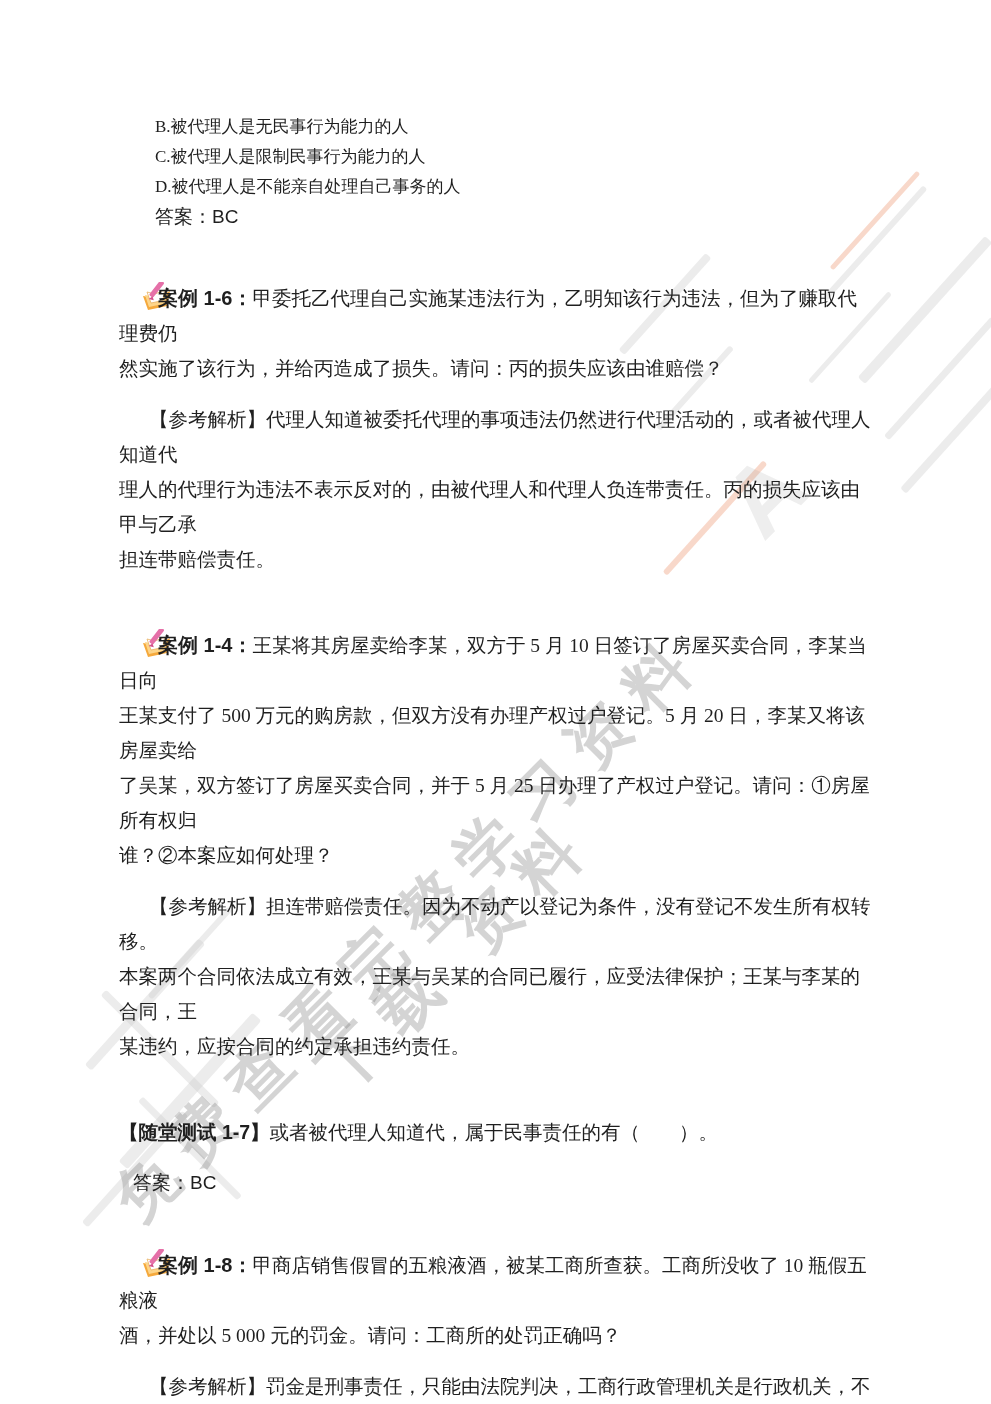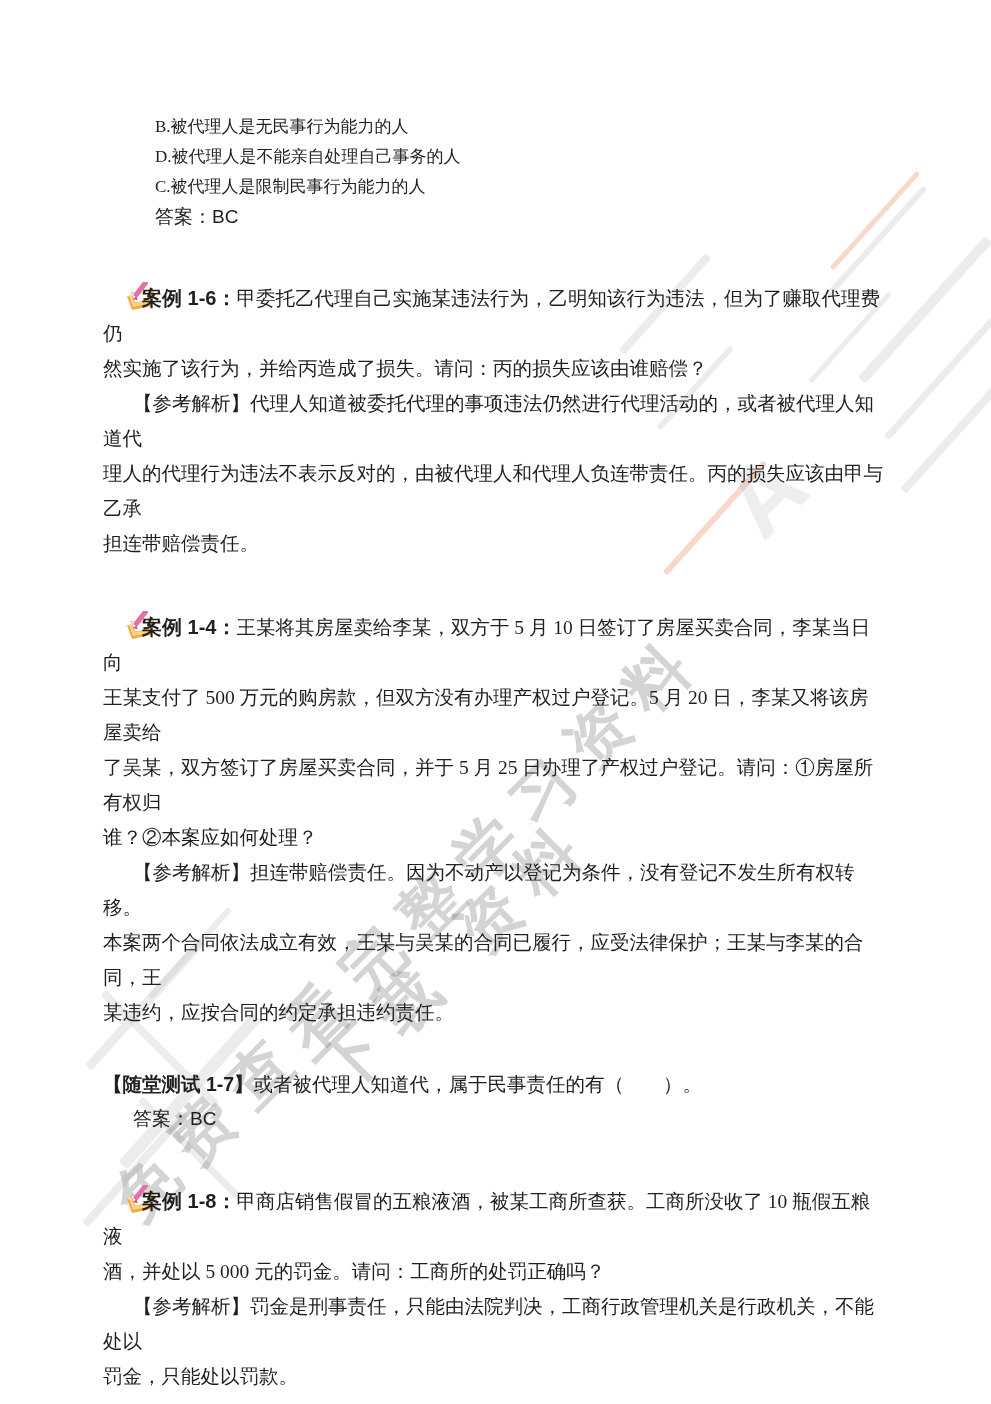--- a/index.html
+++ b/index.html
@@ -19,21 +19,21 @@
     position:absolute;font-family:"Liberation Sans",sans-serif;font-weight:bold;
     color:rgba(150,150,150,0.16);transform:rotate(-45deg);font-size:96px;
   }
   .streak{position:absolute;background:rgba(205,205,205,0.38);transform:rotate(-48deg);border-radius:3px;}
   .streak.r45{transform:rotate(45deg);}
   .streak.peach{background:rgba(243,184,158,0.55);}
   
   .content{position:absolute;left:103px;top:112px;width:784px;z-index:1;}
   .opt{padding-left:52px;line-height:30px;font-size:17px;}
   .ans-top{padding-left:52px;line-height:30px;font-size:19px;font-family:"Liberation Sans",sans-serif;}
-  .para{font-size:19.5px;line-height:35px;white-space:pre-line;text-indent:30px;margin:0;}
+  .para{font-size:19.5px;line-height:35px;white-space:pre-line;text-indent:30px;margin:16px;}
   .case-para{text-indent:20px;margin-top:14px;}
   .case-label{font-family:"Liberation Sans","DejaVu Sans",sans-serif;font-weight:bold;font-size:20px;}
   .case-icon{display:inline-block;width:34px;height:32px;vertical-align:-9px;margin-right:5px;}
   .quiz-para{margin-top:2px;}
   .quiz-label{font-family:"Liberation Sans",sans-serif;font-weight:bold;font-size:19.5px;}
   .optrow{padding-left:30px;line-height:33px;font-size:19px;}
   .ans2{padding-left:30px;line-height:33px;font-size:19px;font-family:"Liberation Sans",sans-serif;}
 </style>
 </head>
 <body>
@@ -57,22 +57,22 @@
     <div class="streak peach" style="left:810px;top:218px;width:130px;height:5px;"></div>
     <div class="streak peach" style="left:640px;top:515px;width:150px;height:6px;"></div>
     <div class="wm-text" style="left:95px;top:1180px;">免费查看完整学习资料</div>
     <div class="wm-text" style="left:300px;top:1050px;">下载 资料</div>
     <div class="wm-letter" style="left:730px;top:440px;">A</div>
   </div>
 
   <div class="content">
 
     <div class="opt">B.被代理人是无民事行为能力的人</div>
+    <div class="opt">C.被代理人是限制民事行为能力的人</div>
     <div class="opt">D.被代理人是不能亲自处理自己事务的人</div>
-    <div class="opt">C.被代理人是限制民事行为能力的人</div>
     <div class="ans-top">答案：BC</div>
 
     <p class="para case-para">
       <span class="case-icon"><svg viewBox="0 0 34 32" width="34" height="32">
         <path d="M4 14 L9 28 L28 24 L31 9 L17 16 Z" fill="#f5a93c"></path>
         <path d="M6 13 L10 25 L26 21.5 L28 11 L17 15 Z" fill="#fdd58a"></path>
         <path d="M8 10 L12 21 L24 18.5 L25.5 8 L16 12 Z" fill="#ffffff" stroke="#e8b060" stroke-width="0.8"></path>
         <rect x="15" y="-3" width="5" height="19" rx="1.5" transform="rotate(38 17 7)" fill="#e570a8"></rect>
         <path d="M9.5 17 L13.5 14.5 L14.8 18.2 Z" fill="#d4508c"></path>
       </svg></span><b class="case-label">案例 1-6：</b><span>甲委托乙代理自己实施某违法行为，乙明知该行为违法，但为了赚取代理费仍

